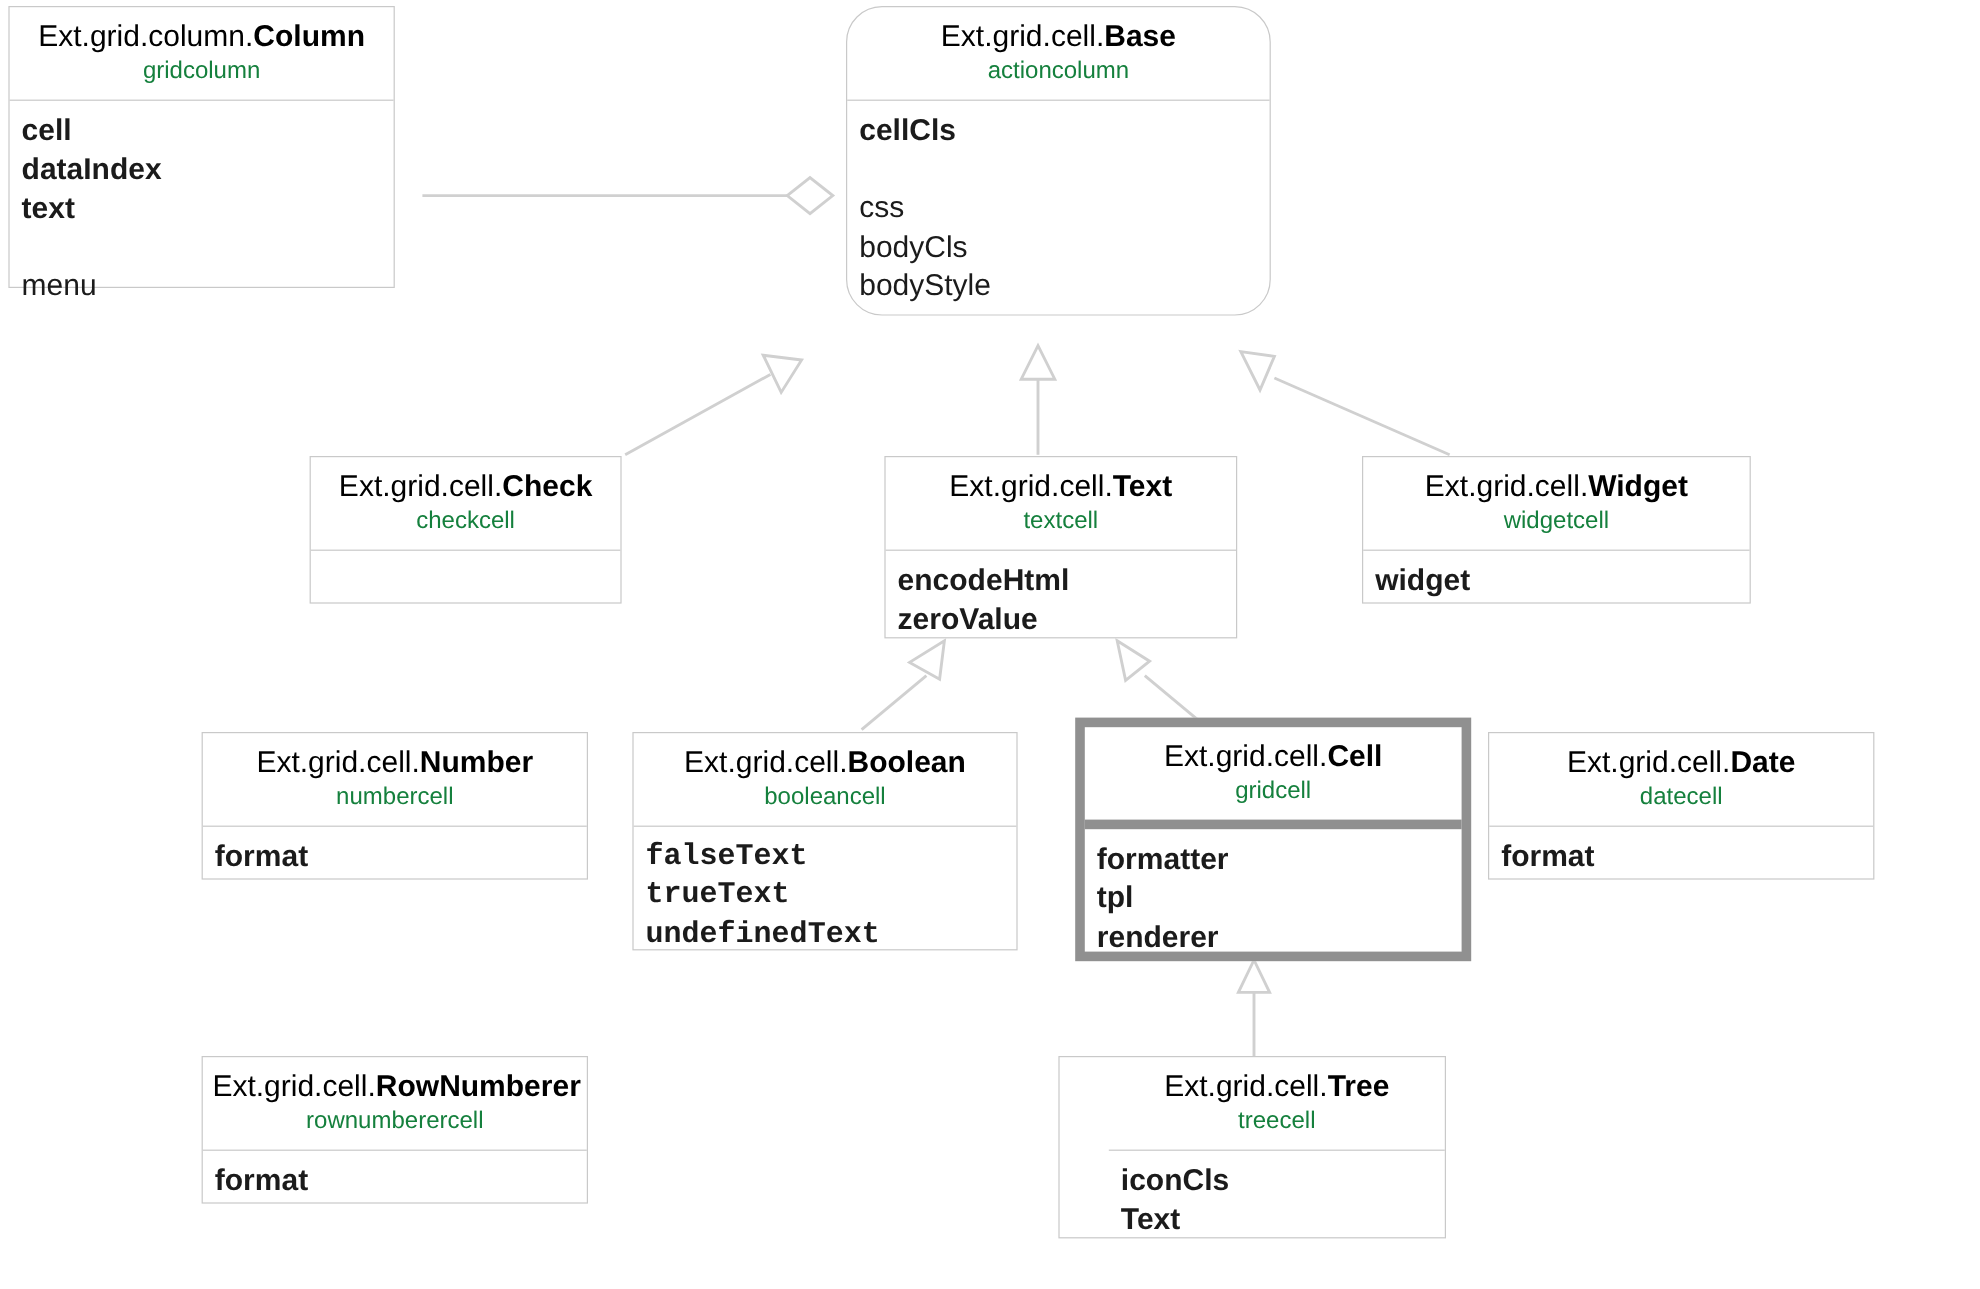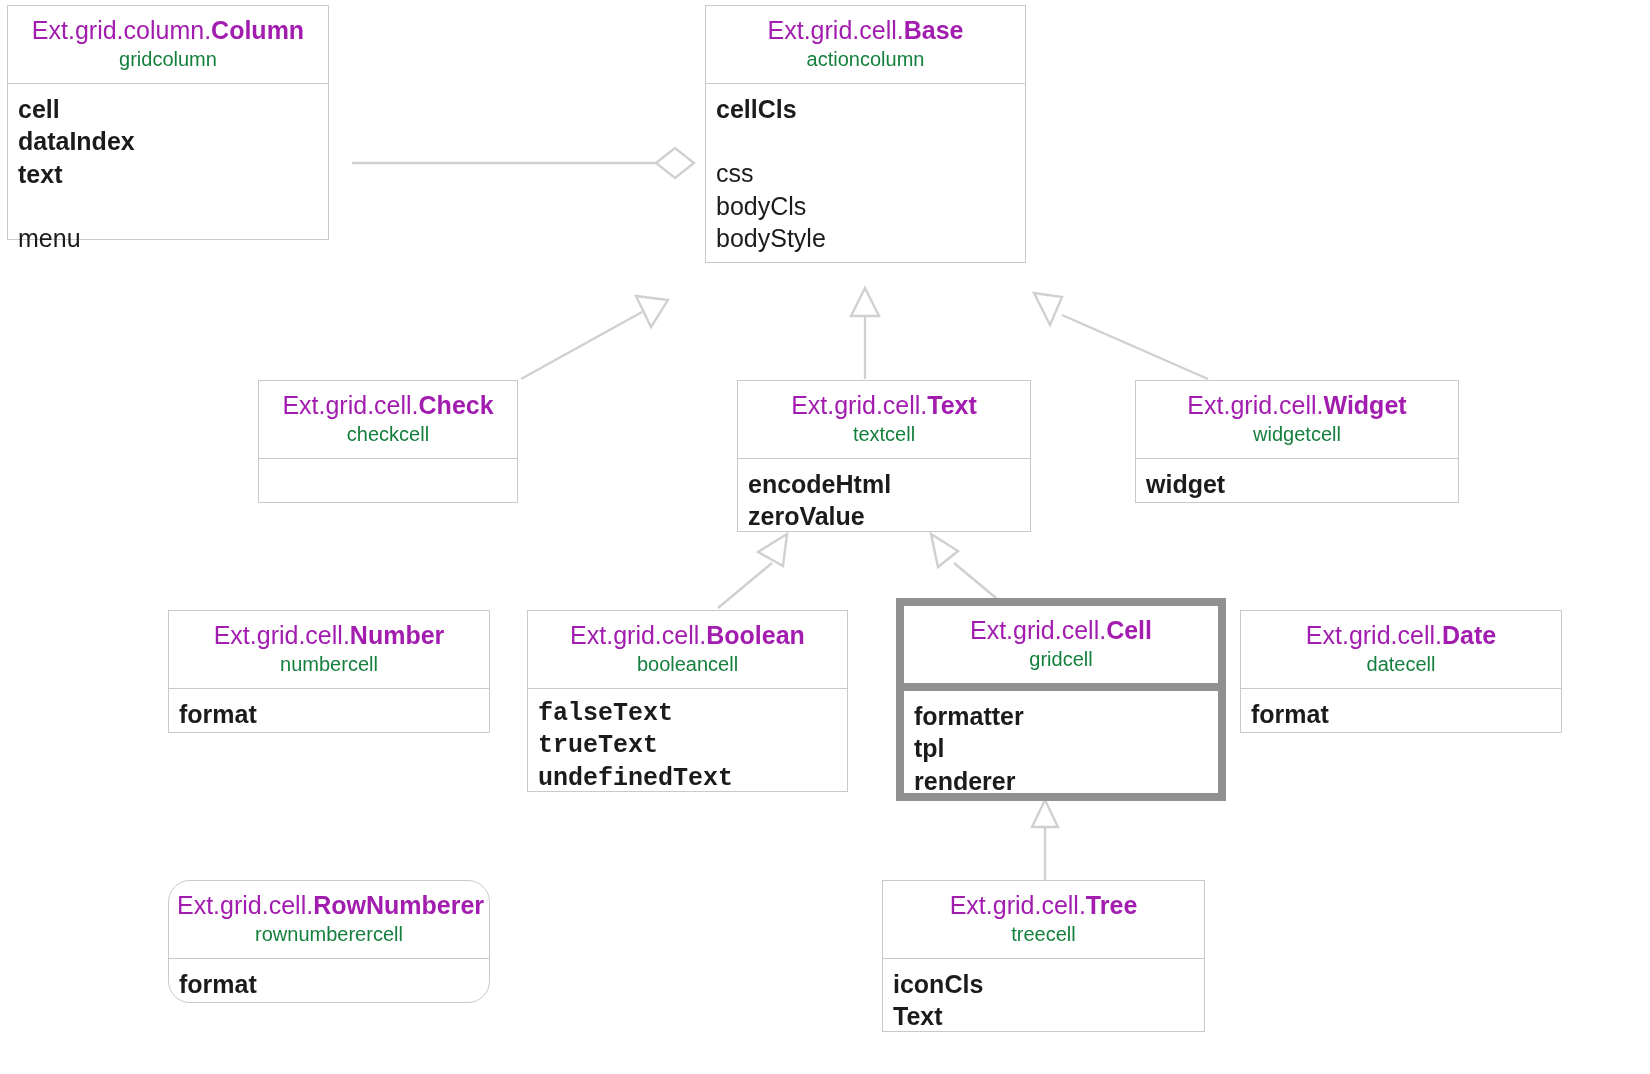--- a/index.html
+++ b/index.html
@@ -46,21 +46,21 @@
     line-height: 1.26;
   }
   .uml-class.has-body > .uml-header {
     border-bottom: 1.6px solid #c9c9c9;
   }
   .uml-class.highlighted.has-body > .uml-header {
     border-bottom: 8px solid #909090;
   }
   .cls-path {
     font-size: 25px;
-    color: #a21caf;
+    color: #000000;
     font-weight: 400;
     white-space: nowrap;
   }
   .cls-path b {
     font-weight: 700;
   }
   .cls-alias {
     font-size: 20px;
     color: #15803d;
     font-weight: 400;
@@ -144,21 +144,21 @@
     </div>
     <div class="uml-body" style="height:155px;">
       <div class="attr bold">cell</div>
       <div class="attr bold">dataIndex</div>
       <div class="attr bold">text</div>
       <div class="attr spacer">&nbsp;</div>
       <div class="attr normal">menu</div>
     </div>
   </div>
 
-  <div class="uml-class has-body" style="left:705px; top:5px; width:321px;">
+  <div class="uml-class has-body" style="left:705px; top:5px; width:354px;border-radius:30px;">
     <div class="uml-header">
       <div class="cls-path"><span>Ext.grid.cell.</span><b>Base</b></div>
       <div class="cls-alias">actioncolumn</div>
     </div>
     <div class="uml-body" style="height:178px;">
       <div class="attr bold">cellCls</div>
       <div class="attr spacer">&nbsp;</div>
       <div class="attr normal">css</div>
       <div class="attr normal">bodyCls</div>
       <div class="attr normal">bodyStyle</div>
@@ -231,31 +231,31 @@
   <div class="uml-class has-body" style="left:1240px; top:610px; width:322px;">
     <div class="uml-header">
       <div class="cls-path"><span>Ext.grid.cell.</span><b>Date</b></div>
       <div class="cls-alias">datecell</div>
     </div>
     <div class="uml-body" style="height:43px;">
       <div class="attr bold">format</div>
     </div>
   </div>
 
-  <div class="uml-class has-body" style="left:168px; top:880px; width:322px;border-radius:22px;">
+  <div class="uml-class has-body" style="left:168px; top:880px; width:322px;">
     <div class="uml-header">
       <div class="cls-path"><span>Ext.grid.cell.</span><b>RowNumberer</b></div>
       <div class="cls-alias">rownumberercell</div>
     </div>
     <div class="uml-body" style="height:43px;">
       <div class="attr bold">format</div>
     </div>
   </div>
 
-  <div class="uml-class has-body" style="left:882px; top:880px; width:323px;">
+  <div class="uml-class has-body" style="left:882px; top:880px; width:323px;padding-left:41px;">
     <div class="uml-header">
       <div class="cls-path"><span>Ext.grid.cell.</span><b>Tree</b></div>
       <div class="cls-alias">treecell</div>
     </div>
     <div class="uml-body" style="height:72px;">
       <div class="attr bold">iconCls</div>
       <div class="attr bold">Text</div>
     </div>
   </div>
 

